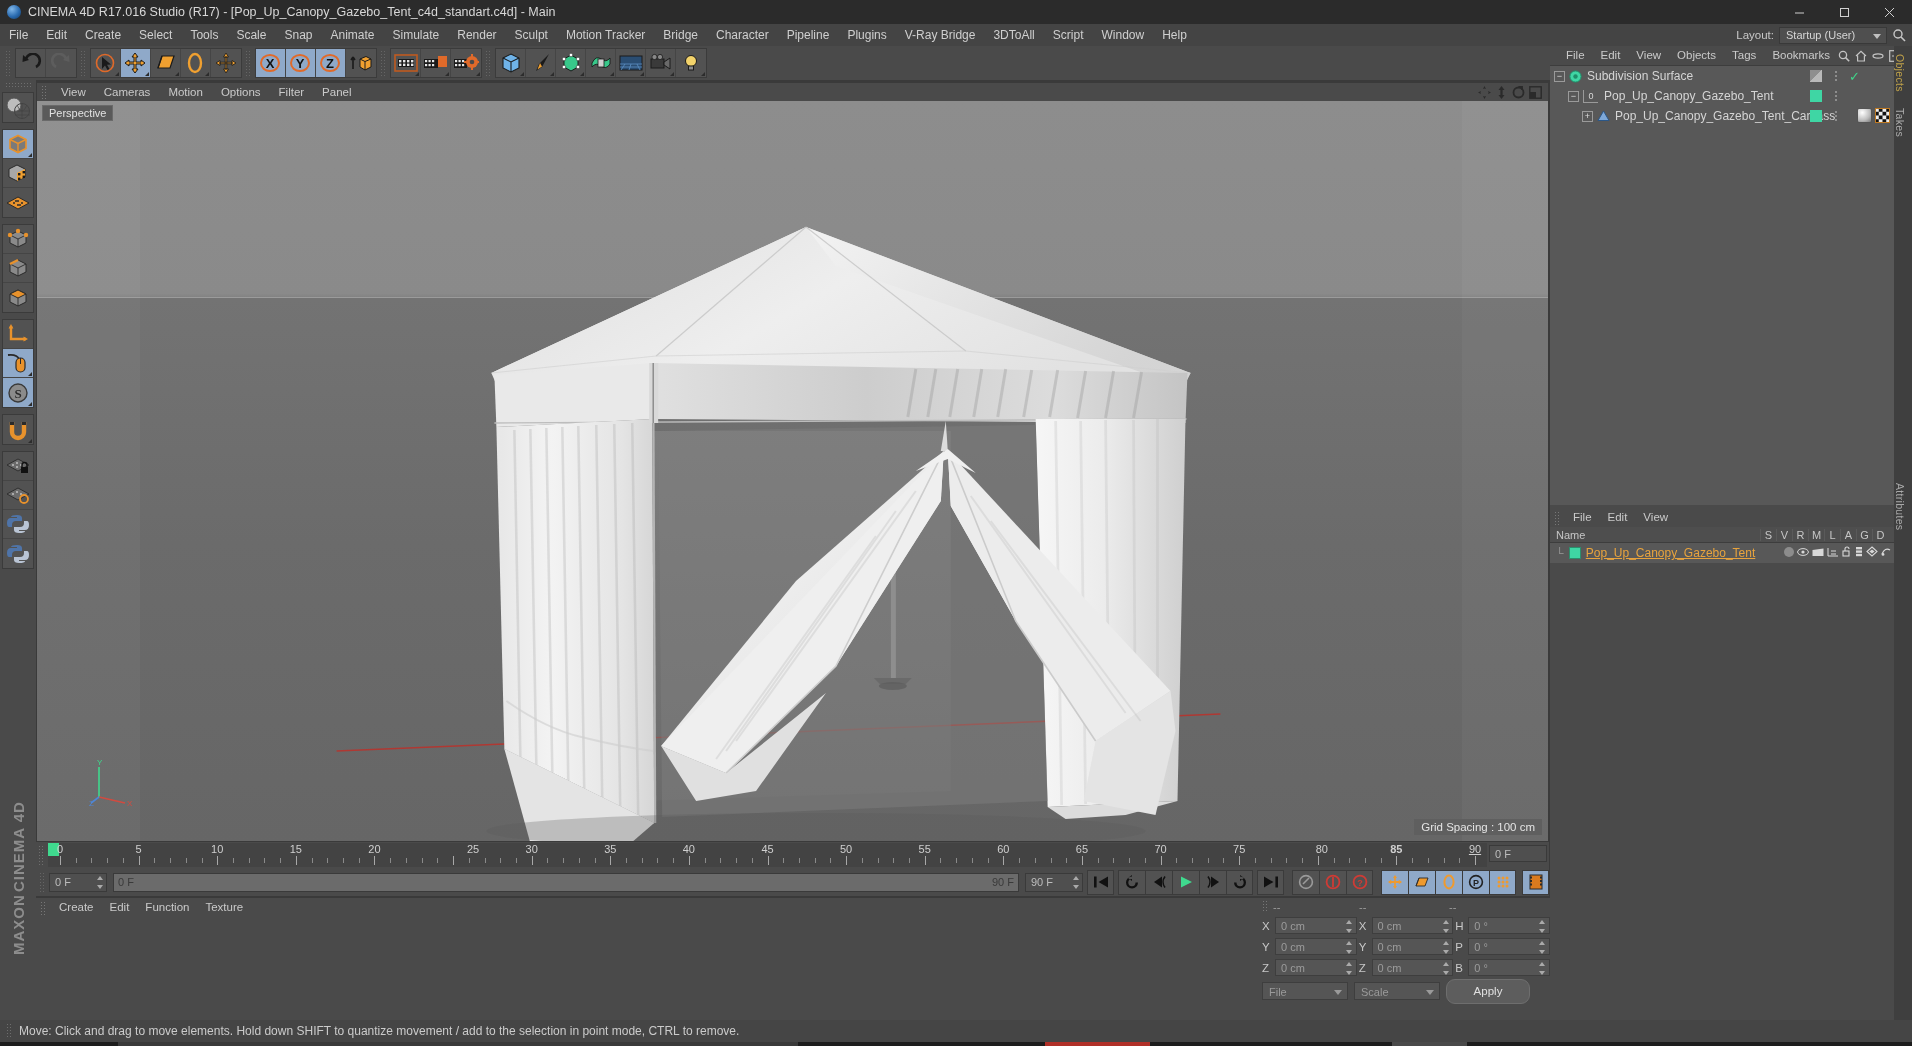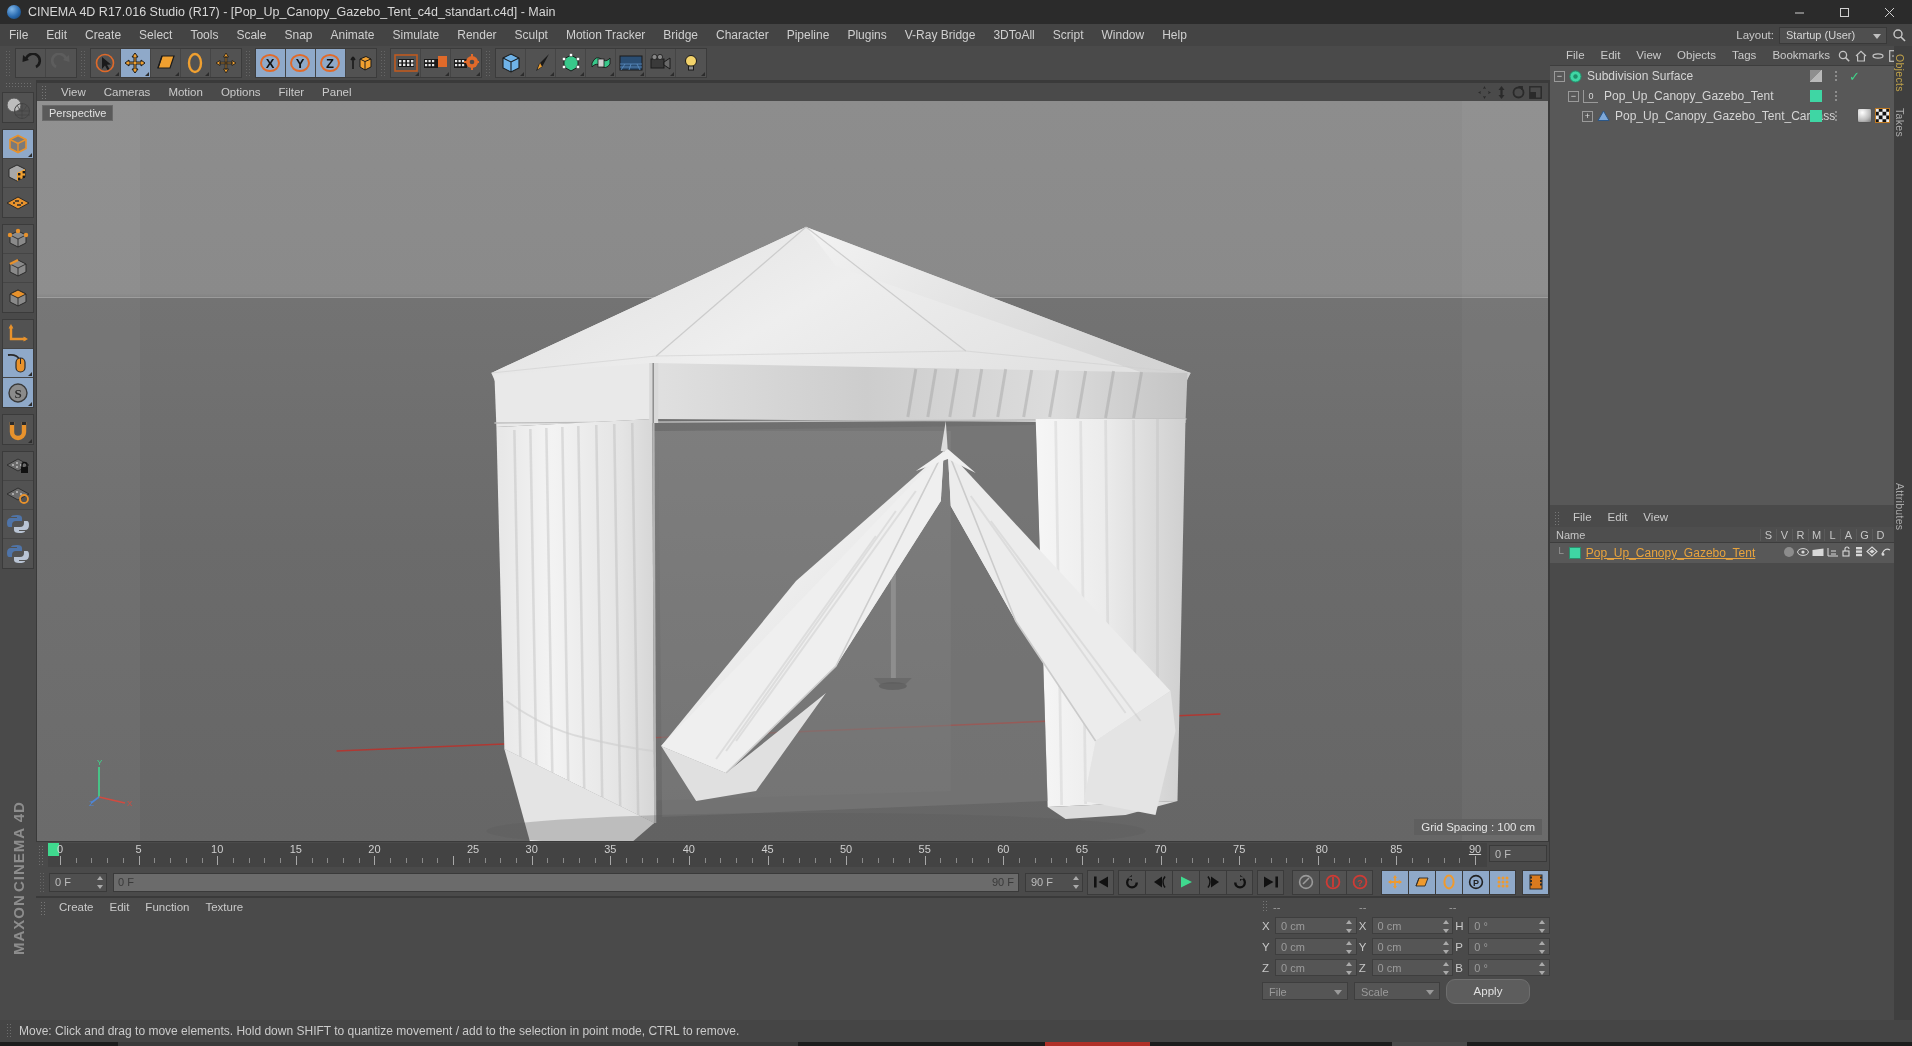--- a/index.html
+++ b/index.html
@@ -1063,21 +1063,21 @@
           <div class="tl-tick" style="left: 1206.89px;"></div>
           <div class="tl-tick" style="left: 1222.61px;"></div>
           <div class="tl-tick" style="left: 1238.33px;"></div>
           <div class="tl-tick" style="left: 1254.06px;"></div>
           <div class="tl-num" style="left: 1269.78px; padding-left: 8px;">80</div>
           <div class="tl-tick maj" style="left: 1269.78px;"></div>
           <div class="tl-tick" style="left: 1285.5px;"></div>
           <div class="tl-tick" style="left: 1301.22px;"></div>
           <div class="tl-tick" style="left: 1316.94px;"></div>
           <div class="tl-tick" style="left: 1332.67px;"></div>
-          <div class="tl-num" style="left: 1348.39px;">85</div>
+          <div class="tl-num" style="left: 1348.39px; font-weight: bold;">85</div>
           <div class="tl-tick maj" style="left: 1348.39px;"></div>
           <div class="tl-tick" style="left: 1364.11px;"></div>
           <div class="tl-tick" style="left: 1379.83px;"></div>
           <div class="tl-tick" style="left: 1395.56px;"></div>
           <div class="tl-tick" style="left: 1411.28px;"></div>
           <div class="tl-num" style="left: 1427px; text-decoration: underline;">90</div>
           <div class="tl-tick maj" style="left: 1427px;"></div>
         </div>
     </div>
     <div class="tl-currentfield">0 F</div>

